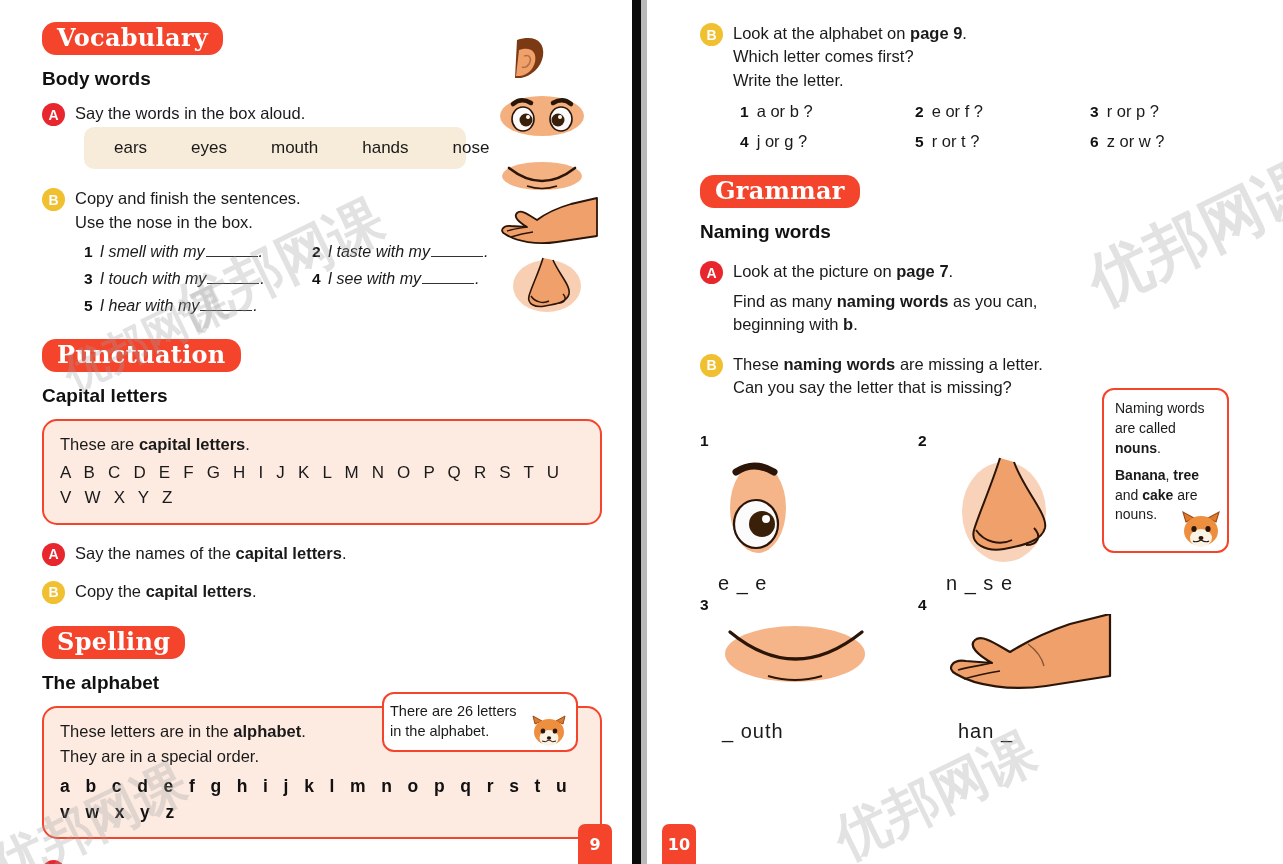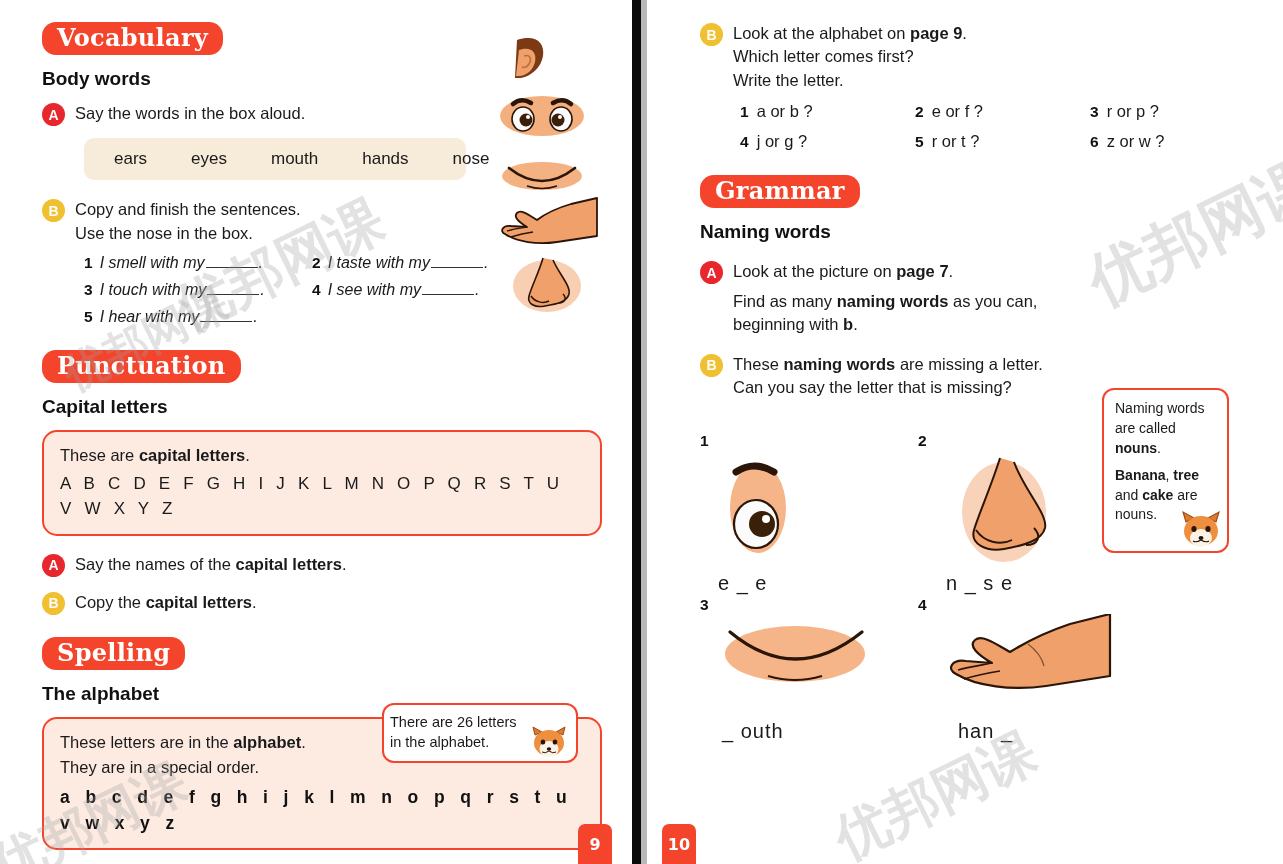--- a/index.html
+++ b/index.html
@@ -61,21 +61,21 @@
 
   
   .wordbox {
     background: #F7EBD9;
     border-radius: 10px;
     padding: 11px 30px;
     display: flex;
     gap: 44px;
     font-size: 17px;
     color: #1a1a1a;
-    margin: 12px 0 0 42px;
+    margin: 1px 0 0 42px;
     width: 382px;
   }
 
   
   .num { font-weight: bold; font-size: 15.5px; color: #111; }
   .sent-grid {
     margin: 9px 0 0 42px;
     display: grid;
     grid-template-columns: 228px 228px;
     row-gap: 9px;

